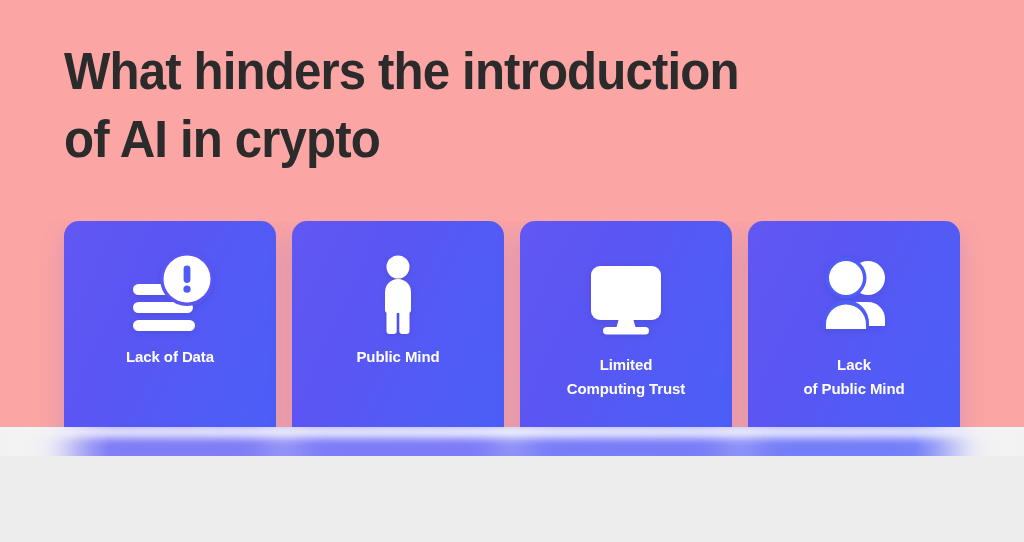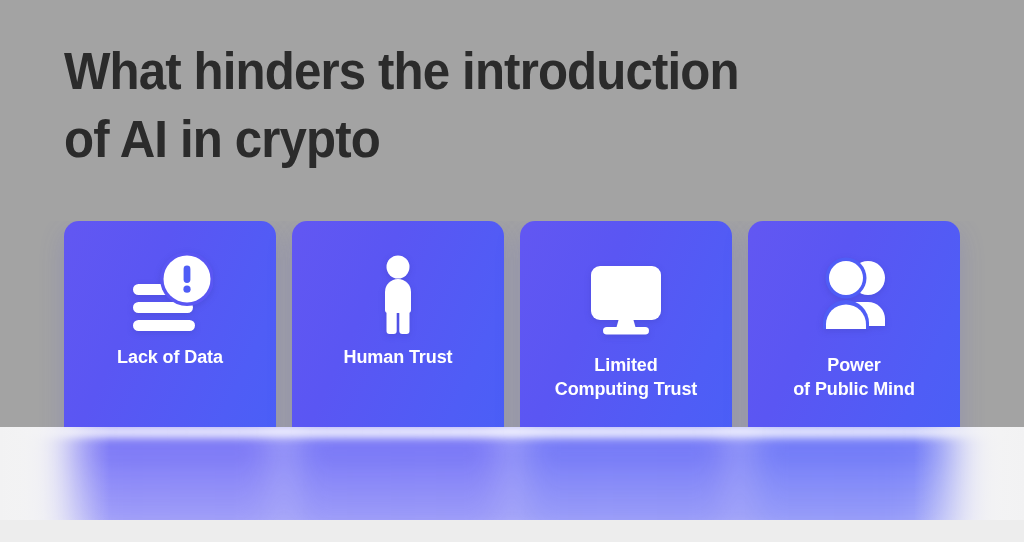--- a/index.html
+++ b/index.html
@@ -12,22 +12,22 @@
     height: 542px;
     overflow: hidden;
     background: #ededed;
     font-family: "Liberation Sans", sans-serif;
     -webkit-font-smoothing: antialiased;
   }
 
   .infographic {
     position: relative;
     width: 1024px;
-    height: 520px;
-    background: #a3a3a3;
+    height: 456px;
+    background: #fca5a5;
     overflow: hidden;
   }
 
   
   .title-block {
     position: absolute;
     left: 64px;
     top: 38px;
     width: 860px;
   }
@@ -97,21 +97,21 @@
     left: 8px;
     right: 8px;
     top: 124px;
     height: 72px;
     display: flex;
     flex-direction: column;
     align-items: center;
     justify-content: flex-start;
     color: #ffffff;
     font-family: "Liberation Sans", sans-serif;
-    font-size: 18px;
+    font-size: 15px;
     font-weight: 700;
     line-height: 24px;
     letter-spacing: -0.1px;
     text-align: center;
   }
   .card-label .lbl-line {
     white-space: nowrap;
   }
   .card-label.two-line {
     top: 132px;
@@ -228,21 +228,21 @@
       <div class="card">
         <div class="card-icon">
           <svg width="86" height="86" viewBox="0 0 86 86" fill="none" aria-hidden="true">
             <circle cx="43" cy="15" r="11.5" fill="#ffffff"></circle>
             <path d="M30 40 a13 13 0 0 1 26 0 v18 a3 3 0 0 1 -3 3 h-20 a3 3 0 0 1 -3 -3 z" fill="#ffffff"></path>
             <rect x="31.5" y="58" width="10.2" height="24" rx="3" fill="#ffffff"></rect>
             <rect x="44.3" y="58" width="10.2" height="24" rx="3" fill="#ffffff"></rect>
           </svg>
         </div>
         <div class="card-label">
-          <span class="lbl-line">Human Trust</span>
+          <span class="lbl-line">Public Mind</span>
         </div>
       </div>
 
       <div class="card">
         <div class="card-icon">
           <svg width="86" height="86" viewBox="0 0 86 86" fill="none" aria-hidden="true">
             <rect x="8" y="14" width="70" height="54" rx="9" fill="#ffffff"></rect>
             <path d="M35.5 68 h15 l2.5 9 h-20 z" fill="#ffffff"></path>
             <rect x="20" y="75" width="46" height="7.5" rx="3.75" fill="#ffffff"></rect>
           </svg>
@@ -260,21 +260,21 @@
             <path d="M44 50 h13 a17 17 0 0 1 17 17 v7 h-30 z" fill="#ffffff"></path>
             <circle cx="57" cy="26" r="20.5" fill="#5a56f3" opacity="0"></circle>
             <path d="M57 6 a20.5 20.5 0 0 0 0 41 a20.5 20.5 0 0 1 0 -41 z" fill="#5a56f3" opacity="0"></path>
             <circle cx="35" cy="26" r="20.5" fill="#4f5df6"></circle>
             <circle cx="35" cy="26" r="17" fill="#ffffff"></circle>
             <path d="M12 77 v-6 a23 23 0 0 1 46 0 v6 z" fill="#4f5df6"></path>
             <path d="M15 77 v-4.5 a20 20 0 0 1 40 0 v4.5 z" fill="#ffffff"></path>
           </svg>
         </div>
         <div class="card-label two-line">
-          <span class="lbl-line">Power</span>
+          <span class="lbl-line">Lack</span>
           <span class="lbl-line">of Public Mind</span>
         </div>
       </div>
 
     </div>
   </div>
 
   <div class="glow-stage">
     <div class="glow-base"></div>
     <div class="glow-cols">

